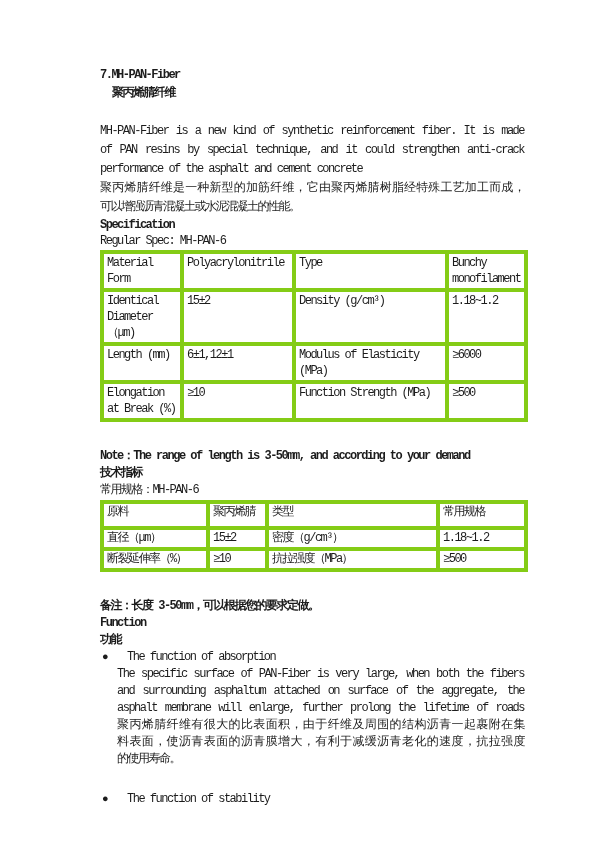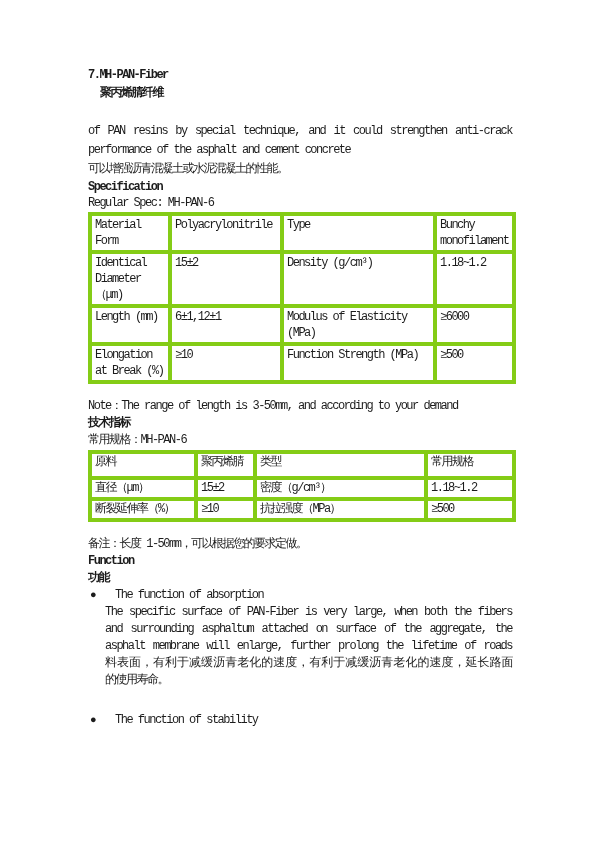--- a/index.html
+++ b/index.html
@@ -10,21 +10,21 @@
     height: 849px;
     background: #ffffff;
     color: #1c1c1c;
     font-family: "Liberation Mono", "DejaVu Sans Mono", monospace;
     font-size: 12px;
     letter-spacing: -1.5px;
     overflow: hidden;
   }
   .content {
     position: absolute;
-    left: 88px;
+    left: 100px;
     top: 66px;
     width: 424px;
   }
   .h1 { font-weight: bold; line-height: 18px; }
   .cn-indent { padding-left: 12px; }
   .para { line-height: 19px; }
   .intro-en { margin-top: 20px; }
   .jline { text-align: justify; text-align-last: justify; }
   .lline { text-align: left; text-align-last: left; }
   .sec-head { font-weight: bold; line-height: 16px; }
@@ -35,21 +35,21 @@
     width: 424px;
     margin-top: 1px;
   }
   td {
     border: 4px solid #84cc16;
     vertical-align: top;
     padding: 1px 3px;
     line-height: 16px;
     overflow: hidden;
   }
-  .note-line { margin-top: 14px; line-height: 17px; }
+  .note-line { margin-top: 26px; line-height: 17px; font-weight: bold; }
   .sec-head17 { font-weight: bold; line-height: 17px; }
   .plain-line17 { line-height: 17px; }
   .t2 td { line-height: 15px; }
   .fn-block { line-height: 17px; }
   .bullet-row { display: flex; line-height: 17px; }
   .bullet-glyph { width: 27px; padding-left: 2px; flex: none; letter-spacing: 0; font-size: 11px; }
   .bullet-title { flex: 1; }
   .fn-cn-title { padding-left: 29px; line-height: 17px; }
   .fn-body { padding-left: 17px; line-height: 17px; }
   .bullet2 { margin-top: 23px; }
@@ -57,24 +57,26 @@
 </head>
 <body>
 
 <div class="page">
   <div class="content">
 
     <div class="h1">7.MH-PAN-Fiber</div>
     <div class="h1 cn-indent">聚丙烯腈纤维</div>
 
     <div class="para intro-en">
+      <div class="jline">MH-PAN-Fiber is a new kind of synthetic reinforcement fiber. It is made</div>
       <div class="jline">of PAN resins by special technique, and it could strengthen anti-crack</div>
       <div class="lline">performance of the asphalt and cement concrete</div>
     </div>
     <div class="para">
+      <div class="jline">聚丙烯腈纤维是一种新型的加筋纤维，它由聚丙烯腈树脂经特殊工艺加工而成，</div>
       <div class="lline">可以增强沥青混凝土或水泥混凝土的性能。</div>
     </div>
 
     <div class="sec-head">Specification</div>
     <div class="plain-line">Regular Spec: MH-PAN-6</div>
 
     <table class="t1">
       <colgroup>
           <col style="width:80px">
           <col style="width:112px">
@@ -135,36 +137,37 @@
         </tr>
         <tr style="height:20px">
           <td>断裂延伸率（%）</td>
           <td>≥10</td>
           <td>抗拉强度（MPa）</td>
           <td>≥500</td>
         </tr>
       </tbody>
     </table>
 
-    <div class="note-line">备注：长度 1-50mm，可以根据您的要求定做。</div>
+    <div class="note-line">备注：长度 3-50mm，可以根据您的要求定做。</div>
     <div class="sec-head17">Function</div>
     <div class="sec-head17">功能</div>
 
     <div class="fn-block">
       <div class="bullet-row">
         <span class="bullet-glyph">●</span>
         <span class="bullet-title">The function of absorption</span>
       </div>
       <div class="fn-body">
         <div class="jline">The specific surface of PAN-Fiber is very large, when both the fibers</div>
         <div class="jline">and surrounding asphaltum attached on surface of the aggregate, the</div>
         <div class="jline">asphalt membrane will enlarge, further prolong the lifetime of roads</div>
       </div>
       <div class="fn-body">
-        <div class="jline">料表面，有利于减缓沥青老化的速度，有利于减缓沥青老化的速度，延长路面</div>
+        <div class="jline">聚丙烯腈纤维有很大的比表面积，由于纤维及周围的结构沥青一起裹附在集</div>
+        <div class="jline">料表面，使沥青表面的沥青膜增大，有利于减缓沥青老化的速度，抗拉强度</div>
         <div class="lline">的使用寿命。</div>
       </div>
     </div>
 
     <div class="bullet-row bullet2">
       <span class="bullet-glyph">●</span>
       <span class="bullet-title">The function of stability</span>
     </div>
 
   </div>

